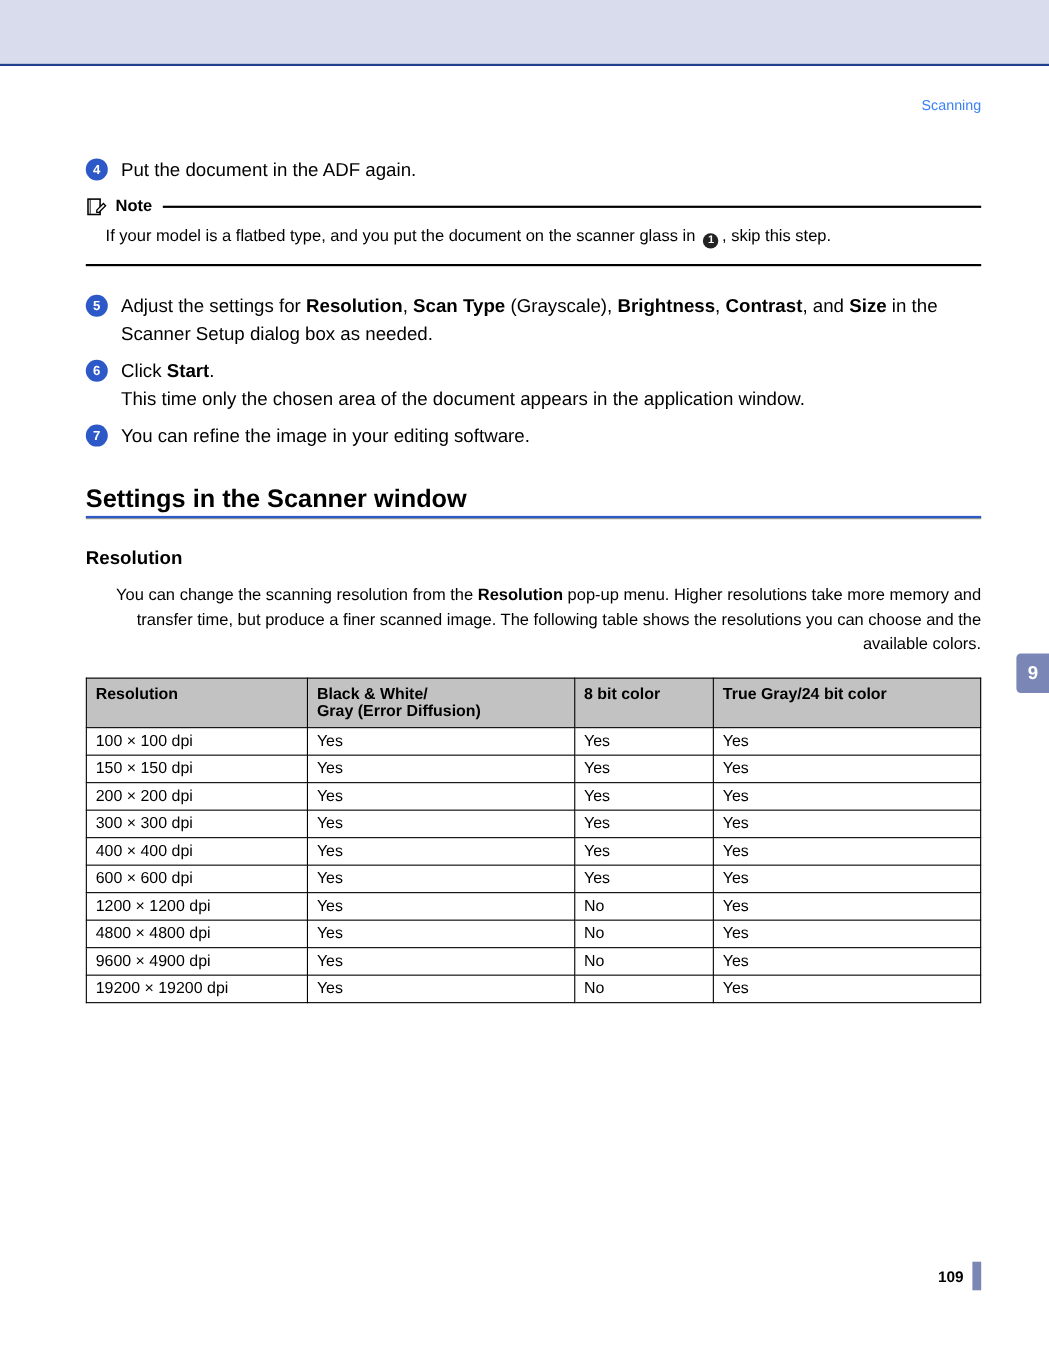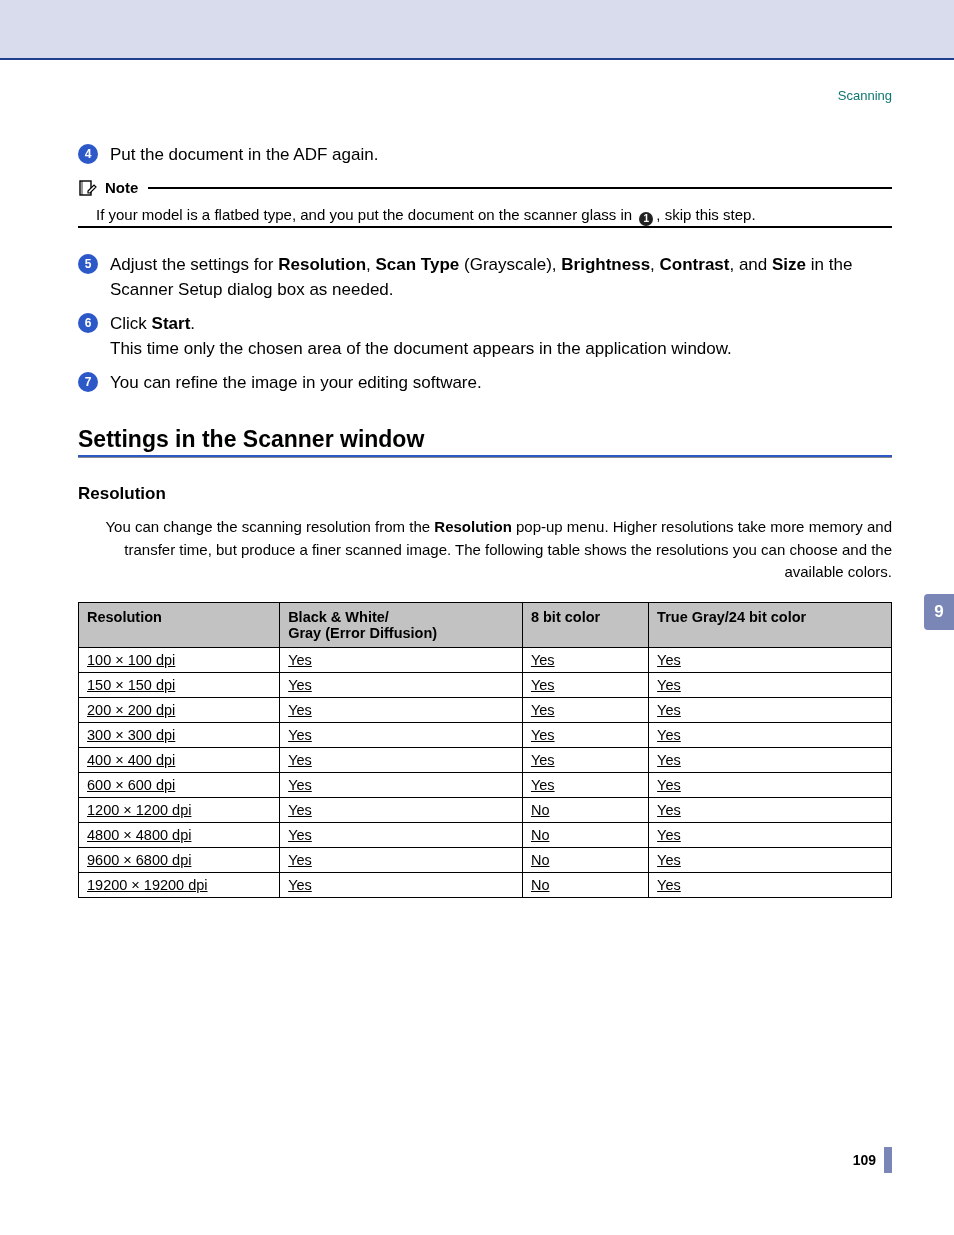--- a/index.html
+++ b/index.html
@@ -20,21 +20,21 @@
     height: 2px;
     background: #1f3f8f;
     width: 100%;
   }
   .page-area {
     padding: 0 62px 0 78px;
   }
   .header-top {
     text-align: right;
     font-size: 13px;
-    color: #0f766e;
+    color: #3b82f6;
     padding: 28px 0 34px 0;
   }
   .step {
     display: flex;
     align-items: flex-start;
     margin: 6px 0 10px 0;
   }
   .circ {
     width: 20px; height: 20px;
     border-radius: 50%;
@@ -84,20 +84,21 @@
   .note-line {
     flex: 1;
     height: 2px;
     background: #000;
   }
   .note-body {
     font-size: 15px;
     line-height: 1.45;
     padding-left: 18px;
     border-bottom: 2px solid #000;
+    padding-bottom: 14px;
     margin-bottom: 25px;
   }
   .section-title {
     font-size: 23px;
     font-weight: bold;
     margin: 30px 0 2px 0;
   }
   .section-rule {
     height: 3px;
     width: 100%;
@@ -139,21 +140,20 @@
     text-align: left;
     background: #c2c2c2;
     border: 1.5px solid #000;
     padding: 6px 8px;
     font-weight: bold;
     vertical-align: top;
   }
   table.rtable td {
     border: 1px solid #000;
     padding: 4px 8px;
-    text-decoration: underline;
   }
   .side-tab {
     position: absolute;
     right: 0;
     top: 594px;
     width: 30px;
     height: 36px;
     background: #7a86b5;
     color: #fff;
     font-weight: bold;
@@ -298,21 +298,21 @@
           <td>No</td>
           <td>Yes</td>
         </tr>
         <tr>
           <td class="mult">4800 × 4800 dpi</td>
           <td>Yes</td>
           <td>No</td>
           <td>Yes</td>
         </tr>
         <tr>
-          <td class="mult">9600 × 6800 dpi</td>
+          <td class="mult">9600 × 4900 dpi</td>
           <td>Yes</td>
           <td>No</td>
           <td>Yes</td>
         </tr>
         <tr>
           <td class="mult">19200 × 19200 dpi</td>
           <td>Yes</td>
           <td>No</td>
           <td>Yes</td>
         </tr>

